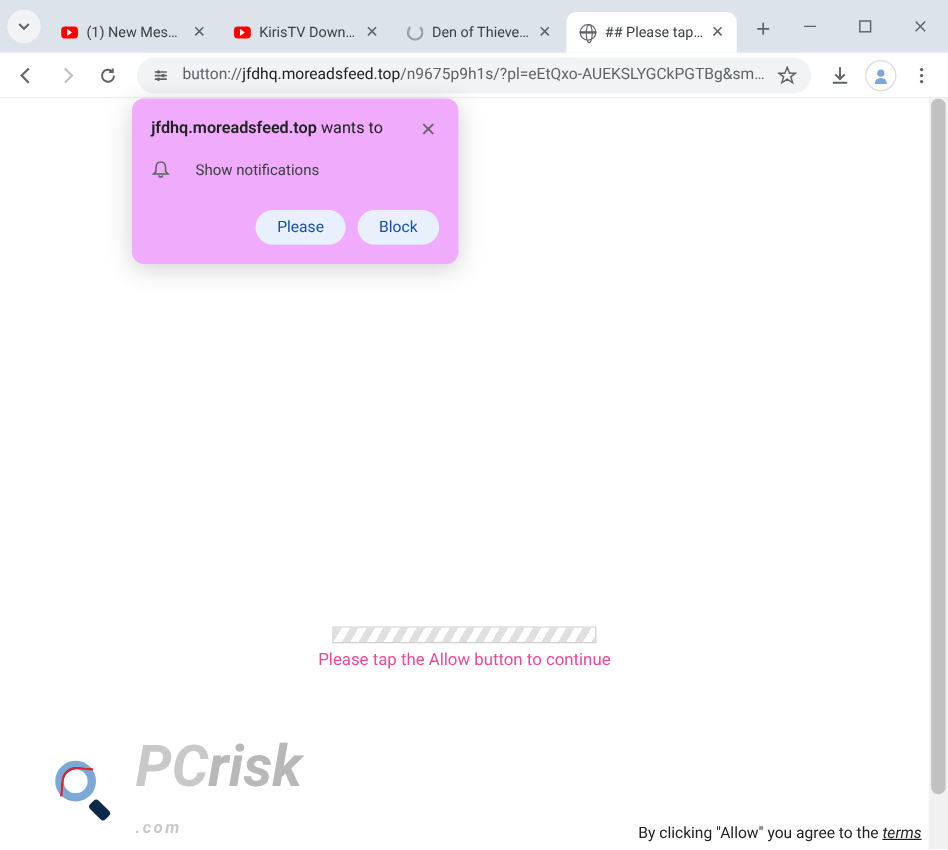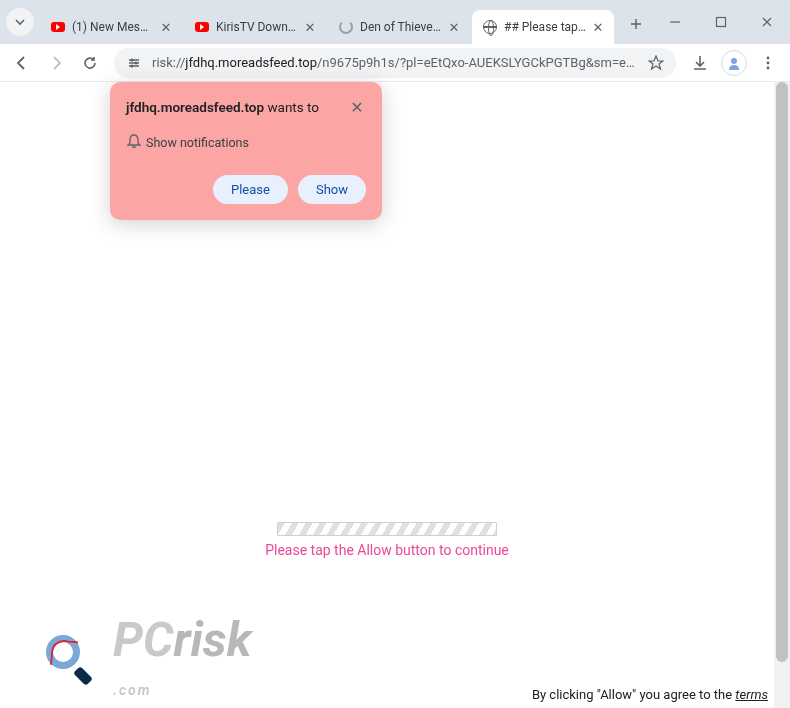--- a/index.html
+++ b/index.html
@@ -180,21 +180,21 @@
       right: 2px;
       height: 580px;
       background: #c1c1c1;
       border-radius: 6px;
     }
     .notif-popup {
       position: absolute;
       top: 82px;
       left: 110px;
       width: 272px;
-      background: #fca5a5;
+      background: #f0abfc;
       border-radius: 10px;
       box-shadow: 0 4px 22px rgba(0,0,0,0.18);
       padding: 16px;
     }
     .notif-header {
       display: flex;
       align-items: flex-start;
     }
     .notif-title {
       font-size: 13.5px;
@@ -207,21 +207,21 @@
       width: 18px; height: 18px;
       display: flex; align-items: center; justify-content: center;
       cursor: pointer;
       color: #5f6368;
       margin-left: 8px;
     }
     .notif-body {
       display: flex;
       align-items: center;
       margin-top: 16px;
-      gap: 4px;
+      gap: 21px;
     }
     .notif-body-text {
       font-size: 12.5px;
       color: #3c4043;
     }
     .notif-actions {
       display: flex;
       justify-content: flex-end;
       gap: 10px;
       margin-top: 22px;
@@ -448,21 +448,21 @@
   <div class="omnibox">
     <span class="site-settings">
       <svg width="16" height="16" viewBox="0 0 16 16">
         <path d="M3 5 H13 M3 8 H13 M3 11 H13" stroke="#5f6368" stroke-width="1.4"></path>
         <circle cx="6" cy="5" r="1.5" fill="#5f6368"></circle>
         <circle cx="10" cy="8" r="1.5" fill="#5f6368"></circle>
         <circle cx="6" cy="11" r="1.5" fill="#5f6368"></circle>
       </svg>
     </span>
     <span class="url-text">
-      <span>risk://</span><span class="dark">jfdhq.moreadsfeed.top</span><span>/n9675p9h1s/?pl=eEtQxo-AUEKSLYGCkPGTBg&amp;sm=er1&amp;click_i...</span>
+      <span>button://</span><span class="dark">jfdhq.moreadsfeed.top</span><span>/n9675p9h1s/?pl=eEtQxo-AUEKSLYGCkPGTBg&amp;sm=er1&amp;click_i...</span>
     </span>
     <span class="star-btn">
       <svg width="16" height="16" viewBox="0 0 16 16">
           <path d="M8 1 L10 6 L15 6 L11 9 L12.5 14 L8 11 L3.5 14 L5 9 L1 6 L6 6 Z" stroke="#5f6368" stroke-width="1.2" fill="none"></path>
         </svg>
     </span>
   </div>
 
   <div class="action-btn">
     <svg width="18" height="18" viewBox="0 0 18 18">
@@ -522,15 +522,15 @@
   <div class="notif-body">
     <span>
       <svg width="16" height="16" viewBox="0 0 16 16">
           <path d="M8 2 Q4 2 4 7 L4 10 L2 12 H14 L12 10 L12 7 Q12 2 8 2 Z M6.5 13 A1.5 1.5 0 0 0 9.5 13" stroke="#5f6368" stroke-width="1.3" fill="none"></path>
         </svg>
     </span>
     <span class="notif-body-text">Show notifications</span>
   </div>
   <div class="notif-actions">
     <button class="notif-btn">Please</button>
-    <button class="notif-btn">Show</button>
+    <button class="notif-btn">Block</button>
   </div>
 </div>
 
 </body></html>

